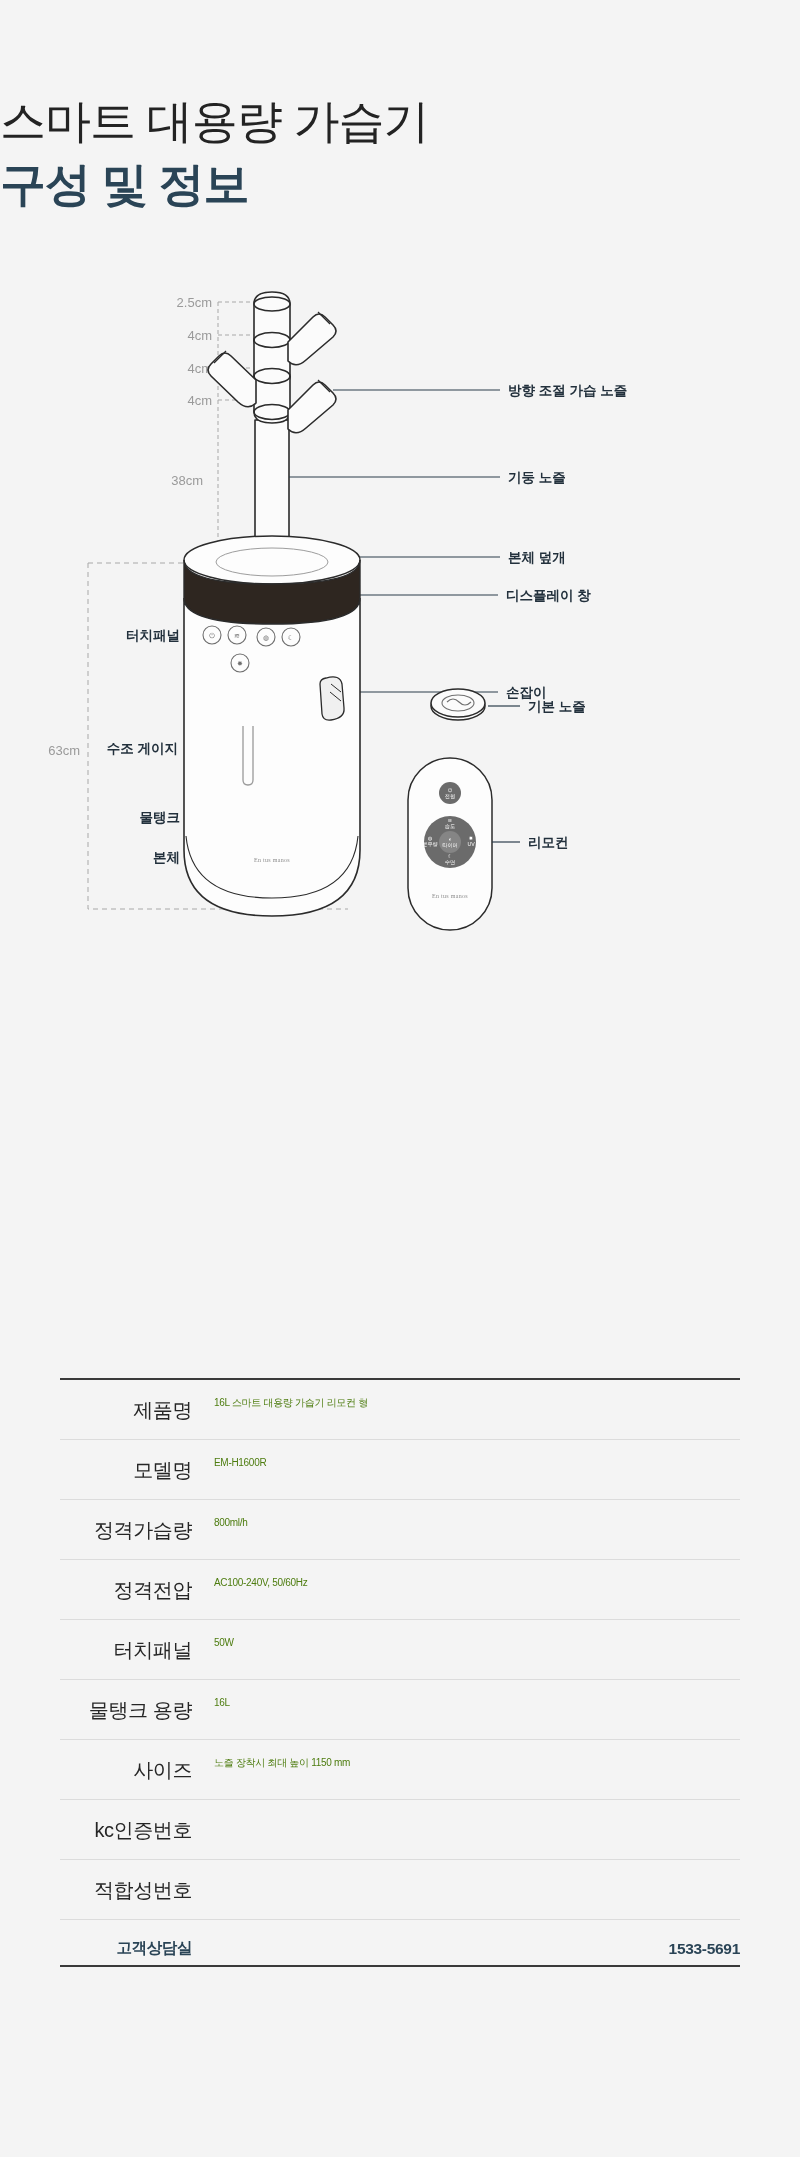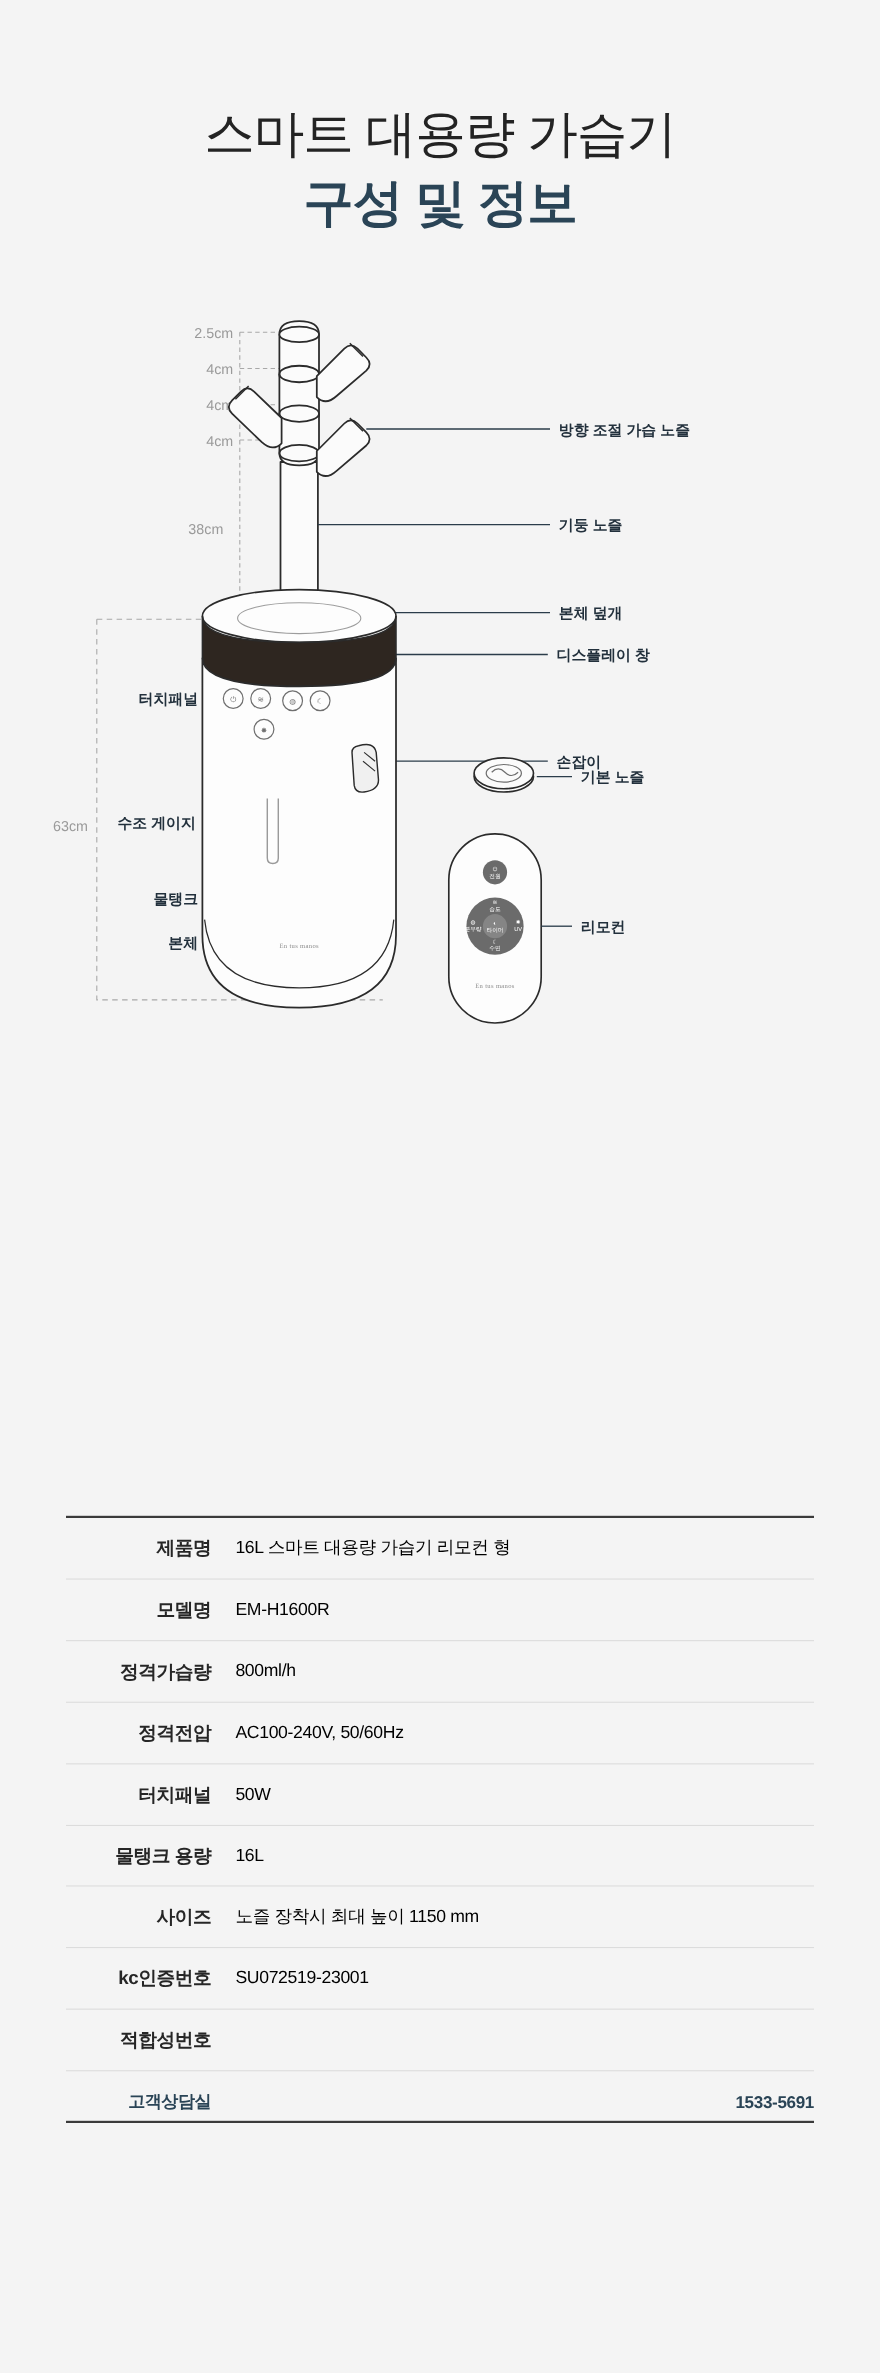--- a/index.html
+++ b/index.html
@@ -8,21 +8,21 @@
     width:800px;height:2157px;
     background:#f4f4f4;
     font-family:"Liberation Sans","DejaVu Sans",sans-serif;
     color:#2b2b2b;
     position:relative;
     overflow:hidden;
   }
   .page{position:relative;width:800px;height:2157px;}
 
   
-  .title-block{position:absolute;left:0;top:92px;width:800px;text-align:center;}
+  .title-block{position:absolute;left:0;top:92px;width:800px;}
   .title-line1{
     font-size:46px;font-weight:300;letter-spacing:-1px;
     color:#232323;line-height:1.28;
   }
   .title-line2{
     font-size:46px;font-weight:700;letter-spacing:-1px;
     color:#2a4456;line-height:1.28;margin-top:4px;
   }
 
   
@@ -52,27 +52,27 @@
   .spec-row{
     display:flex;align-items:flex-start;
     border-bottom:1px solid #dcdcdc;
     padding:15px 0 14px 0;
   }
   .spec-row:last-of-type{border-bottom:none;}
   .spec-key{
     flex:0 0 132px;
     text-align:right;
     padding-right:22px;
-    font-size:17px;font-weight:700;color:#262626;
+    font-size:20px;font-weight:400;color:#262626;
     letter-spacing:-.4px;
     line-height:1.5;
   }
   .spec-val{
     flex:1;
-    font-size:16px;color:#000000;font-weight:400;
+    font-size:10px;color:#4d7c0f;font-weight:400;
     letter-spacing:-.3px;
     line-height:1.62;
   }
   .spec-val .l2{display:block;}
   .spec-row.contact{
     border-bottom:none;
     padding:16px 0 4px 0;
   }
   .spec-row.contact .spec-key{
     color:#2a4456;font-weight:700;font-size:15.5px;
@@ -271,21 +271,20 @@
       <div class="spec-val">16L</div>
     </div>
     <div class="spec-row">
       <div class="spec-key">사이즈</div>
       <div class="spec-val">
         <span class="l2">노즐 장착시 최대 높이 1150 mm</span>
       </div>
     </div>
     <div class="spec-row">
       <div class="spec-key">kc인증번호</div>
-      <div class="spec-val">SU072519-23001</div>
     </div>
     <div class="spec-row">
       <div class="spec-key">적합성번호</div>
     </div>
 
     <div class="spec-row contact">
       <div class="spec-key">고객상담실</div>
       <div class="spec-val">1533-5691</div>
     </div>
 

